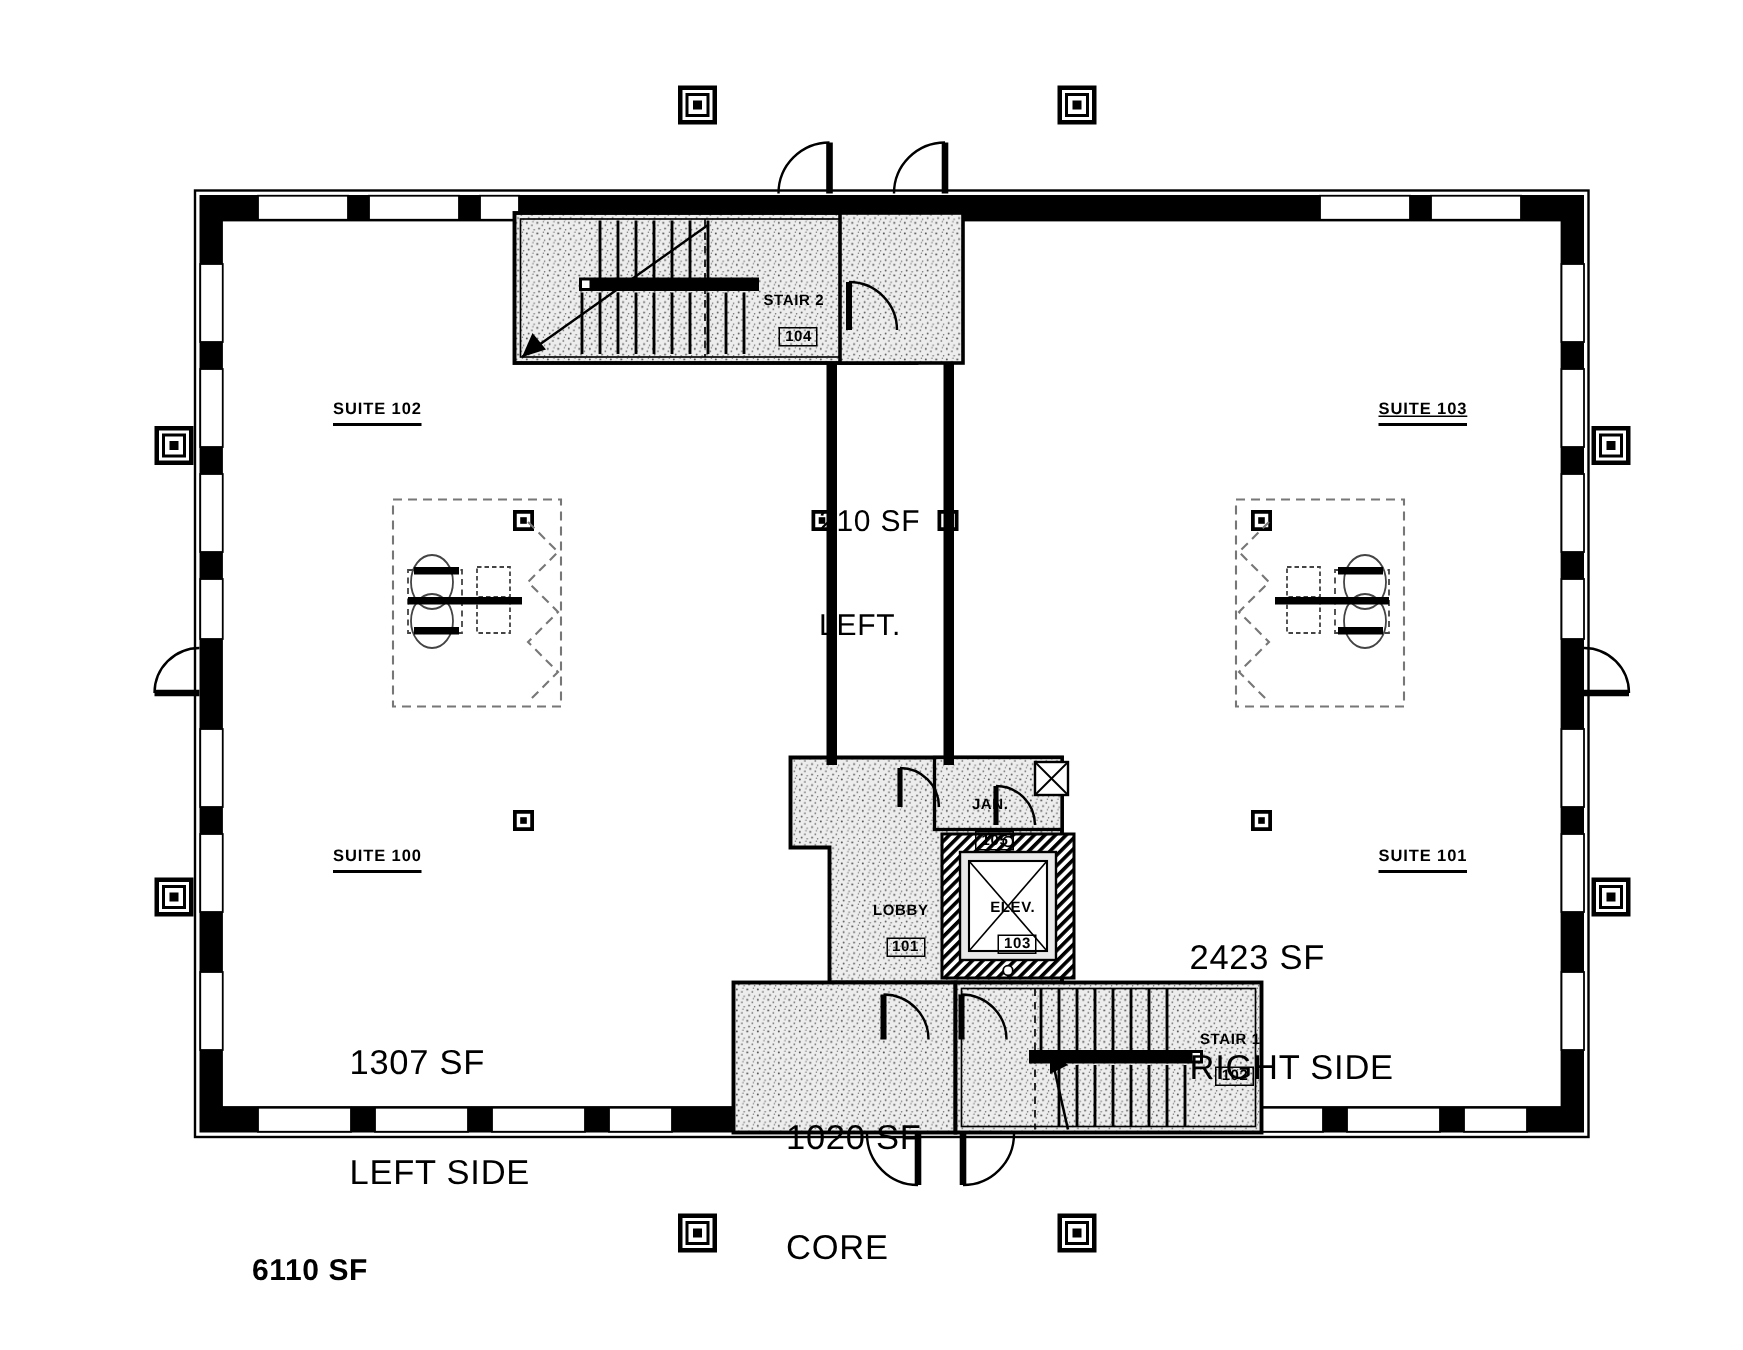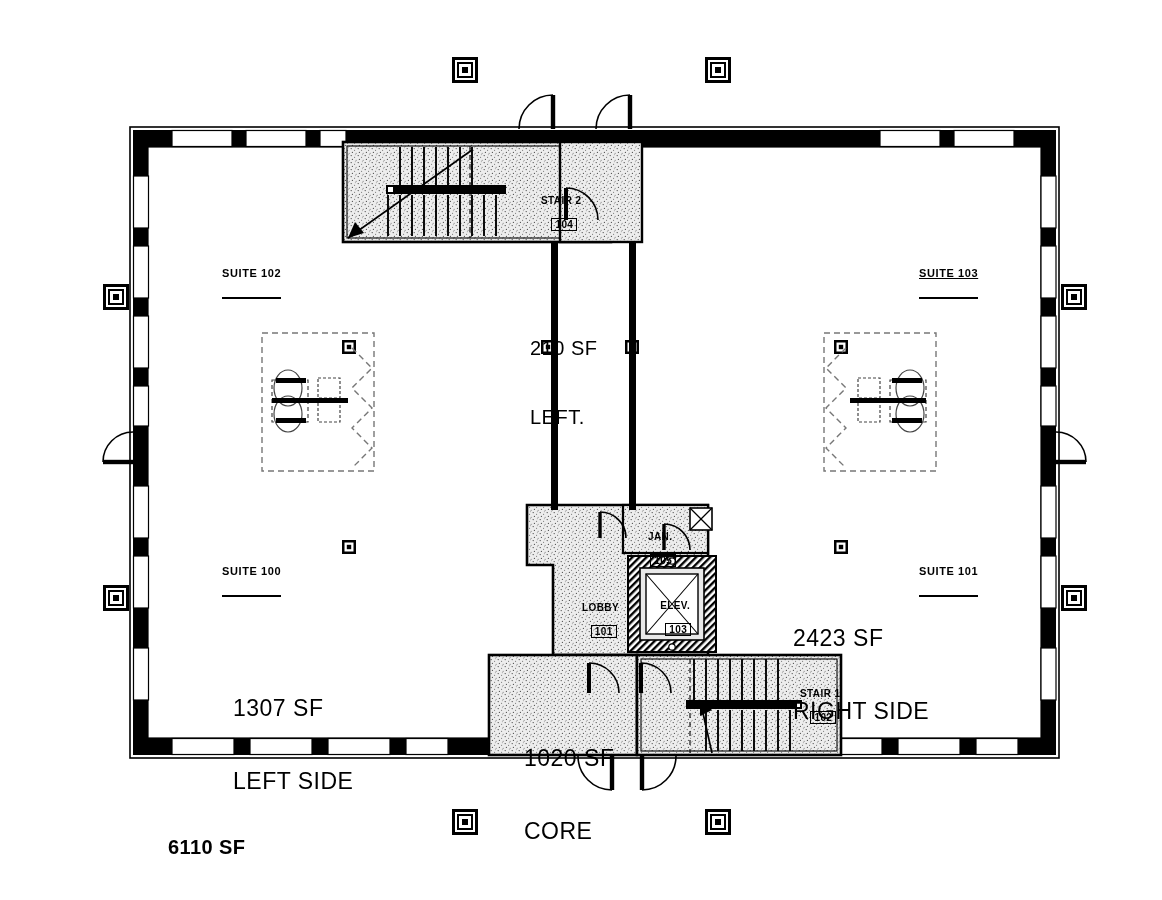--- a/index.html
+++ b/index.html
@@ -7,21 +7,21 @@
   body{
     width:1162px;height:900px;position:relative;overflow:hidden;
     font-family:"Liberation Sans","DejaVu Sans",sans-serif;
     color:#000;
   }
   #plan{position:absolute;left:0;top:0;width:1162px;height:900px;}
   .lbl{position:absolute;white-space:pre;line-height:1.05;}
   
   .suite{
     font-size:11px;font-weight:700;letter-spacing:0.6px;
-    border-bottom:2px solid #000;padding-bottom:17px;
+    border-bottom:2px solid #000;padding-bottom:2px;
   }
   .area-big{font-size:23px;font-weight:400;letter-spacing:0.5px;}
   .area-bold{font-size:23px;font-weight:400;letter-spacing:0.5px;}
   .total{font-size:20px;font-weight:700;letter-spacing:0.4px;line-height:1.15;}
   .room{font-size:10px;font-weight:700;letter-spacing:0.4px;text-align:center;}
   .room .num{
     display:inline-block;border:1.6px solid #000;
     padding:0px 3px;font-size:10px;font-weight:700;margin-top:1px;
     line-height:1.1;
     text-align:right;
@@ -374,41 +374,41 @@
     <rect x="892" y="378" width="30" height="5" fill="#000" stroke="none"></rect>
     <rect x="892" y="418" width="30" height="5" fill="#000" stroke="none"></rect>
   </g>
 </svg>
 
 <div class="lbl suite" style="left:222px;top:268px;">SUITE 102</div>
 <div class="lbl suite" style="left:919px;top:268px;text-decoration:underline;">SUITE 103</div>
 <div class="lbl suite" style="left:222px;top:566px;">SUITE 100</div>
 <div class="lbl suite" style="left:919px;top:566px;">SUITE 101</div>
 
-<div class="lbl corr" style="left:530px;top:291px;">
+<div class="lbl corr" style="left:546px;top:291px;">
   <div>210 SF</div>
   <div>LEFT.</div>
 </div>
 
 <div class="lbl area-big" style="left:233px;top:648px;">
   <div>1307 SF</div>
   <div>LEFT SIDE</div>
 </div>
 
 <div class="lbl area-big" style="left:793px;top:578px;">
   <div>2423 SF</div>
   <div>RIGHT SIDE</div>
 </div>
 
 <div class="lbl area-bold" style="left:524px;top:698px;">
   <div>1020 SF</div>
   <div>CORE</div>
 </div>
 
-<div class="lbl room" style="left:509px;top:175px;margin-left:32px;">
+<div class="lbl room" style="left:509px;top:175px;">
   <div>STAIR 2</div>
   <span class="num">104</span>
 </div>
 
 <div class="lbl room" style="left:800px;top:668px;">
   <div>STAIR 1</div>
   <span class="num">102</span>
 </div>
 
 <div class="lbl room" style="left:582px;top:582px;">

